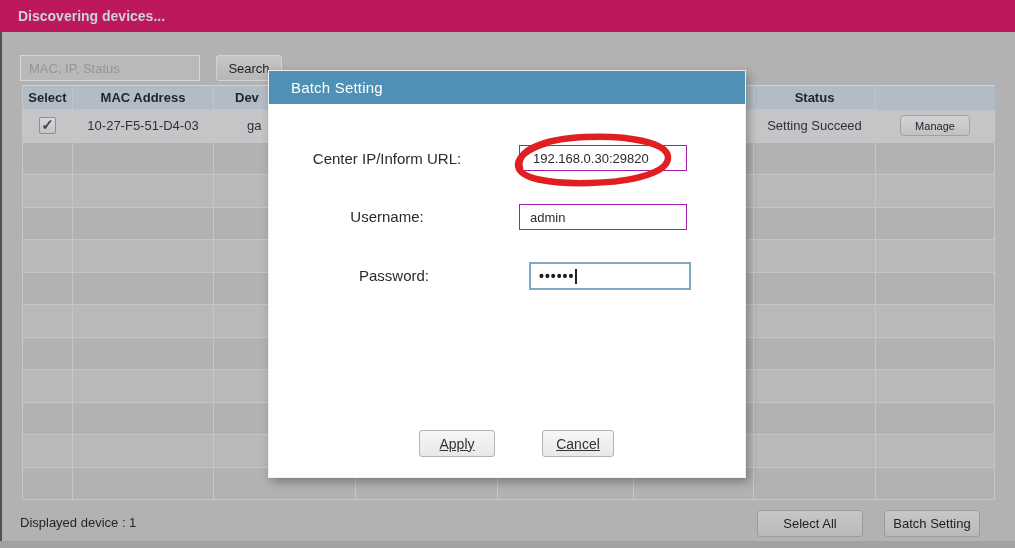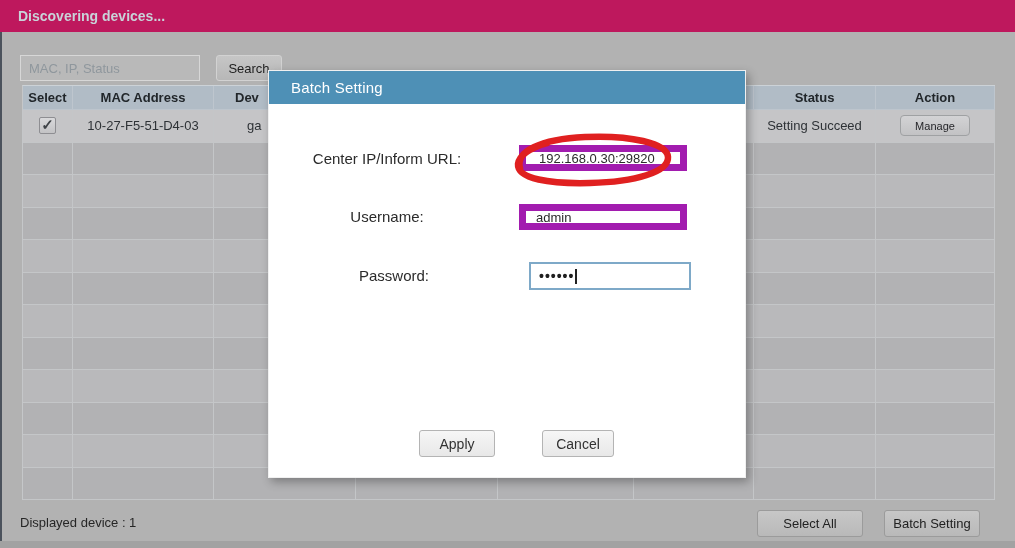--- a/index.html
+++ b/index.html
@@ -69,35 +69,35 @@
   .modal-title { color:#ffffff; font-size:15px; letter-spacing:0.2px; }
   .modal-body { position:relative; height:373px; }
 
   .dlg-label { position:absolute; left:0; width:236px; height:20px; line-height:20px;
                text-align:center; font-size:15px; color:#2b2b2b; }
   .lbl-ip   { top:45px; }
   .lbl-user { top:103px; }
   .lbl-pass { top:162px;padding-left:7px; }
 
   .dlg-input { position:absolute; box-sizing:border-box; background:#fff;
-               border:7px solid #a21caf; font-size:13px; color:#2b2b2b; padding:4px 10px;
+               border:1px solid #a21caf; font-size:13px; color:#2b2b2b; padding:4px 10px;
                font-family:inherit; outline:none; }
   .inp-ip   { left:250px; top:41px;  width:168px; height:26px; padding-left:13px; }
   .inp-user { left:250px; top:100px; width:168px; height:26px; }
   .inp-pass { left:260px; top:158px; width:162px; height:28px; border:2px solid #7ea9c8;
               display:flex; align-items:center; padding:0 8px; }
   .pass-dots { font-size:14px; font-weight:bold; letter-spacing:1px; color:#1f1f1f; }
   .text-caret { display:inline-block; width:2px; height:15px; background:#222; margin-left:1px; }
 
   .annotation-svg { position:absolute; left:236px; top:26px; width:170px; height:60px;
                     pointer-events:none; overflow:visible; }
 
   .dlg-btn { position:absolute; top:326px; height:27px; box-sizing:border-box;
              background:linear-gradient(#f6f6f6,#e8e8e8); border:1px solid #b4b4b4; border-radius:3px;
-             font-size:14px; color:#333; font-family:inherit; }
+             font-size:14px; color:#333; font-family:inherit;text-decoration:underline; }
   .apply-btn  { left:150px; width:76px; }
   .cancel-btn { left:273px; width:72px; }
 </style>
 </head>
 <body>
 
 <div class="page">
 
   <div class="topbar">
     <span class="topbar-title">Discovering devices...</span>
@@ -110,21 +110,20 @@
 
   <div class="table">
     <div class="thead">
       <div class="cell c0">Select</div>
       <div class="cell c1">MAC Address</div>
       <div class="cell c2 cell-left">Dev</div>
       <div class="cell c3"></div>
       <div class="cell c4"></div>
       <div class="cell c5"></div>
       <div class="cell c6">Status</div>
-      <div class="cell c7">Action</div>
     </div>
     <div class="tbody">
       <div class="trow row-data">
         <div class="cell c0">
           <div class="checkbox">
             <span class="check">✓</span>
           </div>
         </div>
         <div class="cell c1">10-27-F5-51-D4-03</div>
         <div class="cell c2 cell-left">ga</div>

